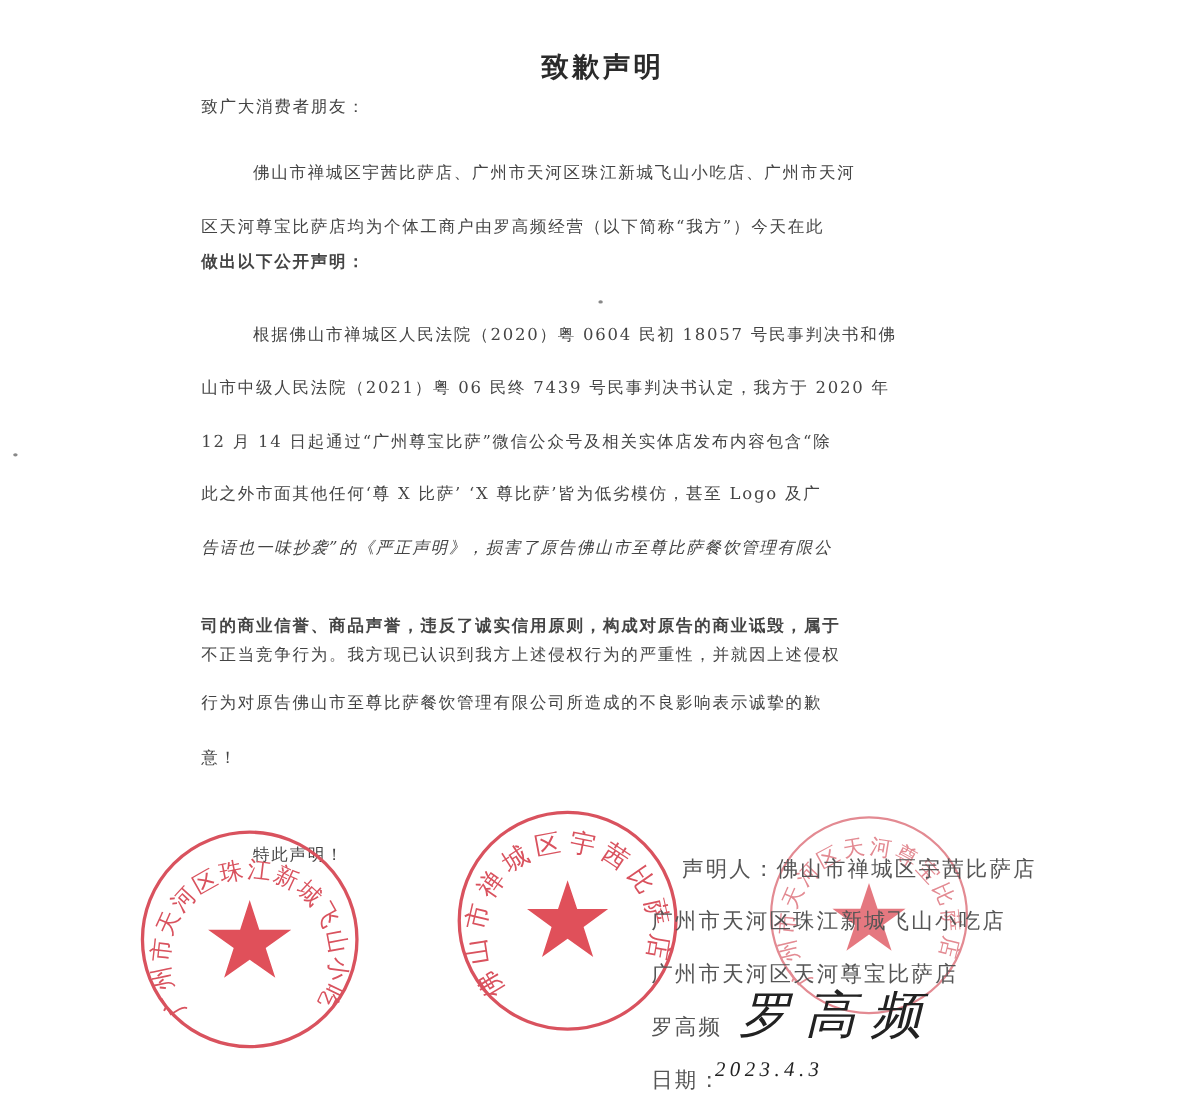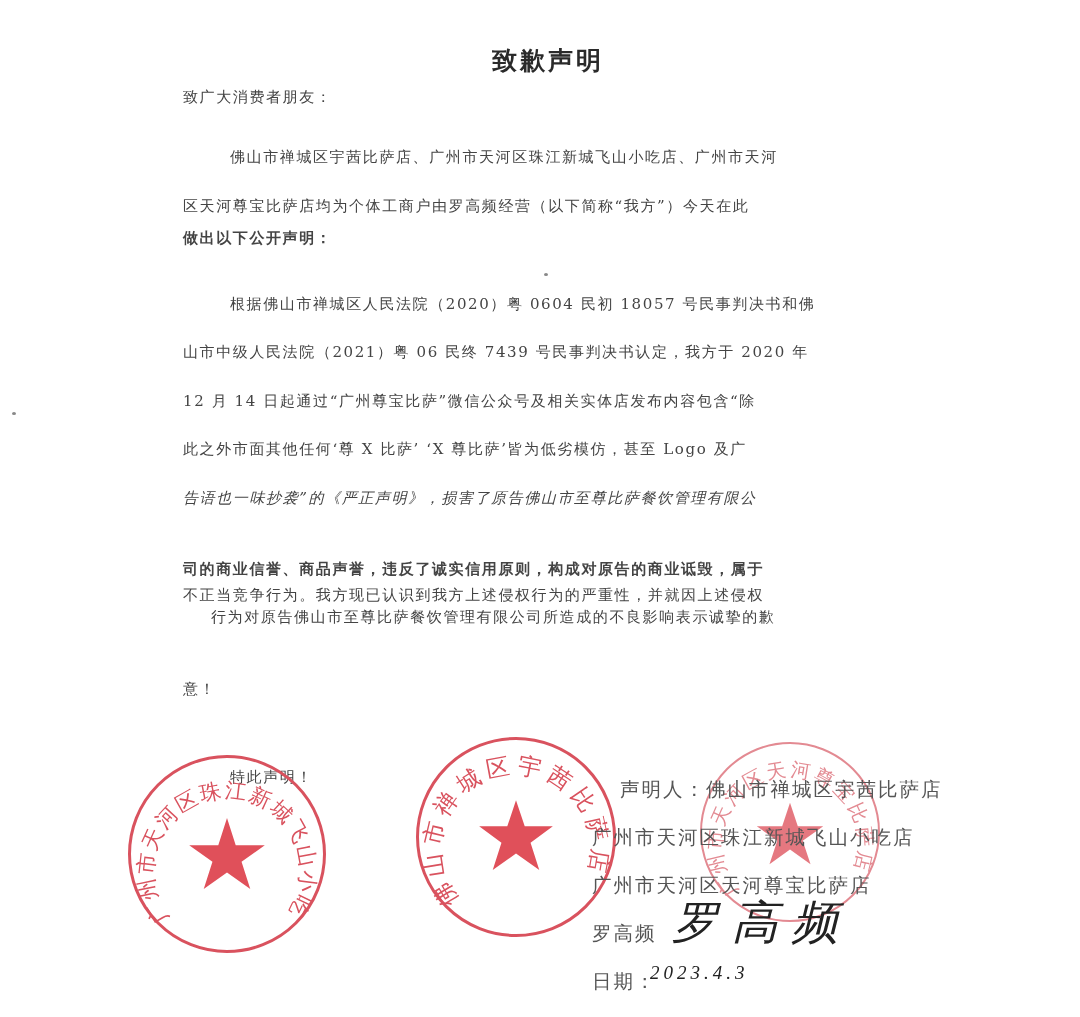--- a/index.html
+++ b/index.html
@@ -44,21 +44,21 @@
   <div class="dot" style="left:544px; top:273px;"></div>
   <div class="dot" style="left:12px; top:412px;"></div>
 
   <div class="line indent" style="top:295px;">根据佛山市禅城区人民法院（2020）粤 0604 民初 18057 号民事判决书和佛</div>
   <div class="line" style="top:343px;">山市中级人民法院（2021）粤 06 民终 7439 号民事判决书认定，我方于 2020 年</div>
   <div class="line" style="top:392px;">12 月 14 日起通过“广州尊宝比萨”微信公众号及相关实体店发布内容包含“除</div>
   <div class="line" style="top:440px;">此之外市面其他任何‘尊 X 比萨’ ‘X 尊比萨’皆为低劣模仿，甚至 Logo 及广</div>
   <div class="line" style="top:489px;font-style:italic;">告语也一味抄袭”的《严正声明》，损害了原告佛山市至尊比萨餐饮管理有限公</div>
   <div class="line" style="top:560px;font-weight:bold;">司的商业信誉、商品声誉，违反了诚实信用原则，构成对原告的商业诋毁，属于</div>
   <div class="line" style="top:586px;">不正当竞争行为。我方现已认识到我方上述侵权行为的严重性，并就因上述侵权</div>
-  <div class="line" style="top:608px;margin-left:28px;">行为对原告佛山市至尊比萨餐饮管理有限公司所造成的不良影响表示诚挚的歉</div>
+  <div class="line" style="top:630px;">行为对原告佛山市至尊比萨餐饮管理有限公司所造成的不良影响表示诚挚的歉</div>
   <div class="line" style="top:680px;">意！</div>
 
   <div class="line indent" style="top:728px;margin-top:40px;">特此声明！</div>
 
   <div class="stamp" style="left:128px; top:755px; width:198px; height:198px;">
     <svg viewBox="0 0 198 198">
       <defs>
         <path id="arc1" d="M 40 165 A 76 76 0 1 1 158 165"></path>
       </defs>
       <text font-size="22" fill="#d9525e" font-family="DejaVu Serif, serif" letter-spacing="2">

